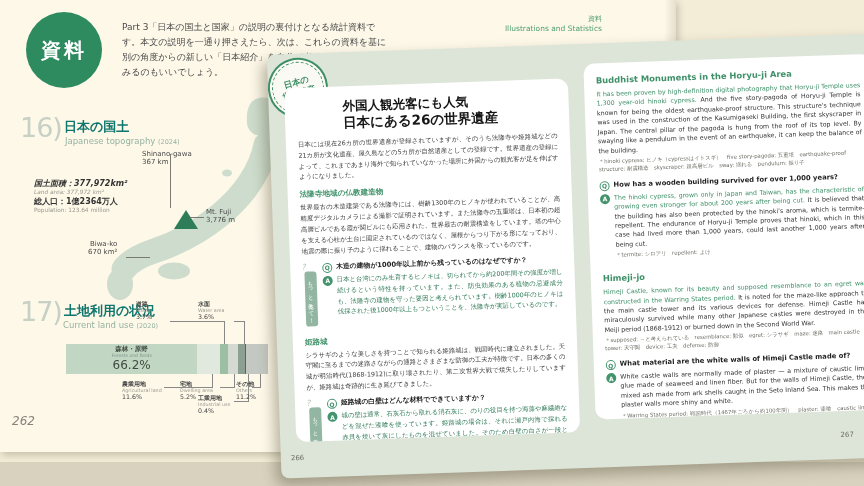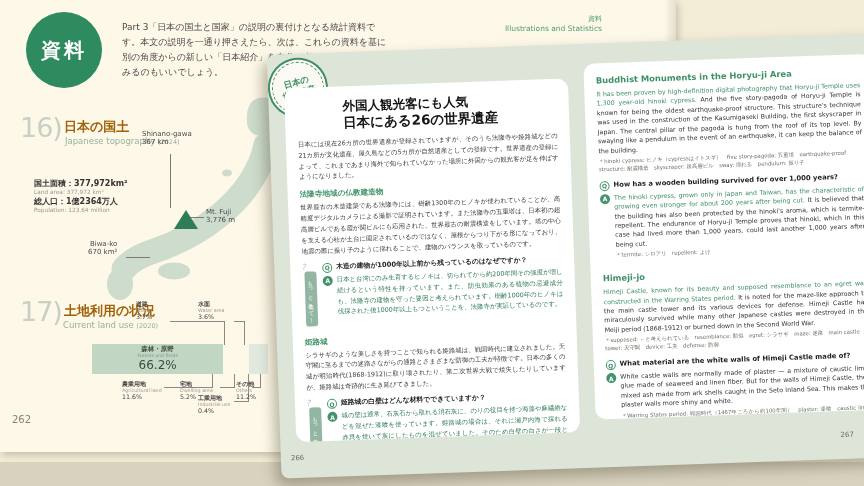--- a/index.html
+++ b/index.html
@@ -14,49 +14,49 @@
   .page-edge{position:absolute;right:0;top:0;width:12px;height:100%;
              background:linear-gradient(to right,rgba(0,0,0,0),rgba(120,110,80,.18));}
   .shiryo-circle{left:26px;top:12px;width:76px;height:76px;border-radius:50%;background:#2e8a5f;
                  display:flex;align-items:center;justify-content:center;color:#fff;font-weight:bold;
                  font-size:20px;letter-spacing:3px;}
   .intro{left:122px;top:20px;width:268px;font-size:9px;line-height:1.68;color:#4a4a4a;}
   .corner{left:452px;top:14px;width:150px;text-align:right;color:#4f9d74;}
   .corner .jp{font-size:7px;}
   .corner .en{font-size:7.5px;}
   .secnum{font-size:27px;color:#c6d0c5;letter-spacing:-1px;}
-  .sec-title{font-size:13px;font-weight:bold;color:#a16207;}
+  .sec-title{font-size:13px;font-weight:bold;color:#0f766e;}
   .sec-sub{font-size:8.5px;color:#95b2a1;}
   .sec-sub .yr{font-size:6.5px;text-align:center;}
   .stat-jp{font-size:8px;font-weight:bold;color:#333;}
   .stat-en{font-size:5.8px;color:#9a9a90;}
 
   
   .map{left:86px;top:90px;width:225px;height:212px;}
   .map-label{position:absolute;color:#4a4a4a;}
   .map-label .nm{font-size:7px;}
   .map-label .vl{font-size:7px;}
   .lead{position:absolute;background:#7a7a72;}
 
   
   .chart{left:66px;top:298px;width:202px;height:120px;}
   .bar{position:absolute;left:0;top:46px;width:202px;height:30px;display:flex;overflow:hidden;}
-  .seg{height:100%;flex:none;margin-left:26px;}
+  .seg{height:100%;flex:none;}
   .seg0-inner{height:100%;display:flex;flex-direction:column;align-items:center;justify-content:center;
               color:#3f4b42;line-height:1.25;}
   .seg0-inner .jp{font-size:6.5px;font-weight:bold;}
   .seg0-inner .en{font-size:4.6px;color:#7d948a;}
   .seg0-inner .pct{font-size:12px;}
   .callout{position:absolute;line-height:1.25;color:#444;}
   .callout .jp{font-size:6px;font-weight:bold;}
   .callout .en{font-size:4.8px;color:#9a9a90;}
   .callout .pct{font-size:6.3px;}
   .conn-tr{position:absolute;border-top:1px solid #888;border-right:1px solid #888;}
   .conn-br{position:absolute;border-bottom:1px solid #888;border-right:1px solid #888;}
-  .pgnum{font-size:10px;color:#87837b;}
+  .pgnum{font-size:12px;color:#87837b;font-style:italic;}
 
   
   .overlay{position:absolute;left:274px;top:44px;width:616px;height:424px;background:#dde5d8;
            border-radius:8px;transform:rotate(-2deg);
            box-shadow:-5px 7px 14px rgba(80,75,50,.4);}
   .panel{position:absolute;background:#fff;border-radius:11px;overflow:hidden;padding:10px 12px;box-sizing:border-box;}
   .jp-panel{left:16px;top:34px;width:284px;height:354px;}
   .en-panel{left:316px;top:20px;width:288px;height:356px;}
   .ov-pgnum{position:absolute;font-size:7px;color:#6d6d66;}
 
@@ -117,35 +117,35 @@
     <div class="abs sec-title" style="left:64px;top:118px;">日本の国土</div>
     <div class="abs sec-sub" style="left:65px;top:136px;">
       <span>Japanese topography</span>
       <span class="yr">(2024)</span>
     </div>
 
     <div class="abs" style="left:34px;top:156px;margin-top:40px;">
       <div class="stat-jp">総人口：1億2364万人</div>
       <div class="stat-en">Population: 123.64 million</div>
     </div>
-    <div class="abs" style="left:34px;top:178px;">
+    <div class="abs" style="left:34px;top:178px;font-style:italic;">
       <div class="stat-jp">国土面積：377,972km²</div>
       <div class="stat-en">Land area: 377,972 km²</div>
     </div>
 
     <div class="abs map">
       <svg viewBox="0 0 225 210" width="225" height="212">
         <path d="M170,8 C182,3 196,12 195,24 C203,30 197,44 185,41 C176,49 162,44 161,32 C160,20 163,11 170,8 Z" fill="#cddccc"></path>
         <path d="M180,54 C174,82 158,104 134,124 C112,142 92,152 68,160 C56,164 44,170 38,178" fill="none" stroke="#cddccc" stroke-width="25" stroke-linecap="round" stroke-linejoin="round"></path>
         <ellipse cx="141" cy="82" rx="5" ry="3.5" fill="#cddccc"></ellipse>
         <ellipse cx="88" cy="180" rx="16" ry="8.5" fill="#cddccc"></ellipse>
         <ellipse cx="34" cy="193" rx="13" ry="16" fill="#cddccc"></ellipse>
         <path d="M88,138 L100,119 L112,138 Z" fill="#2e7d59"></path>
       </svg>
-      <div class="map-label" style="left:56px;top:40px;">
+      <div class="map-label" style="left:56px;top:60px;">
         <div class="nm">Shinano-gawa</div>
         <div class="vl">367 km</div>
       </div>
       <div class="lead" style="left:84px;top:64px;width:1px;height:54px;"></div>
       <div class="map-label" style="left:2px;top:150px;text-align:right;">
         <div class="nm">Biwa-ko</div>
         <div class="vl">670 km²</div>
       </div>
       <div class="lead" style="left:40px;top:167px;width:24px;height:1px;"></div>
       <div class="map-label" style="left:120px;top:118px;">

